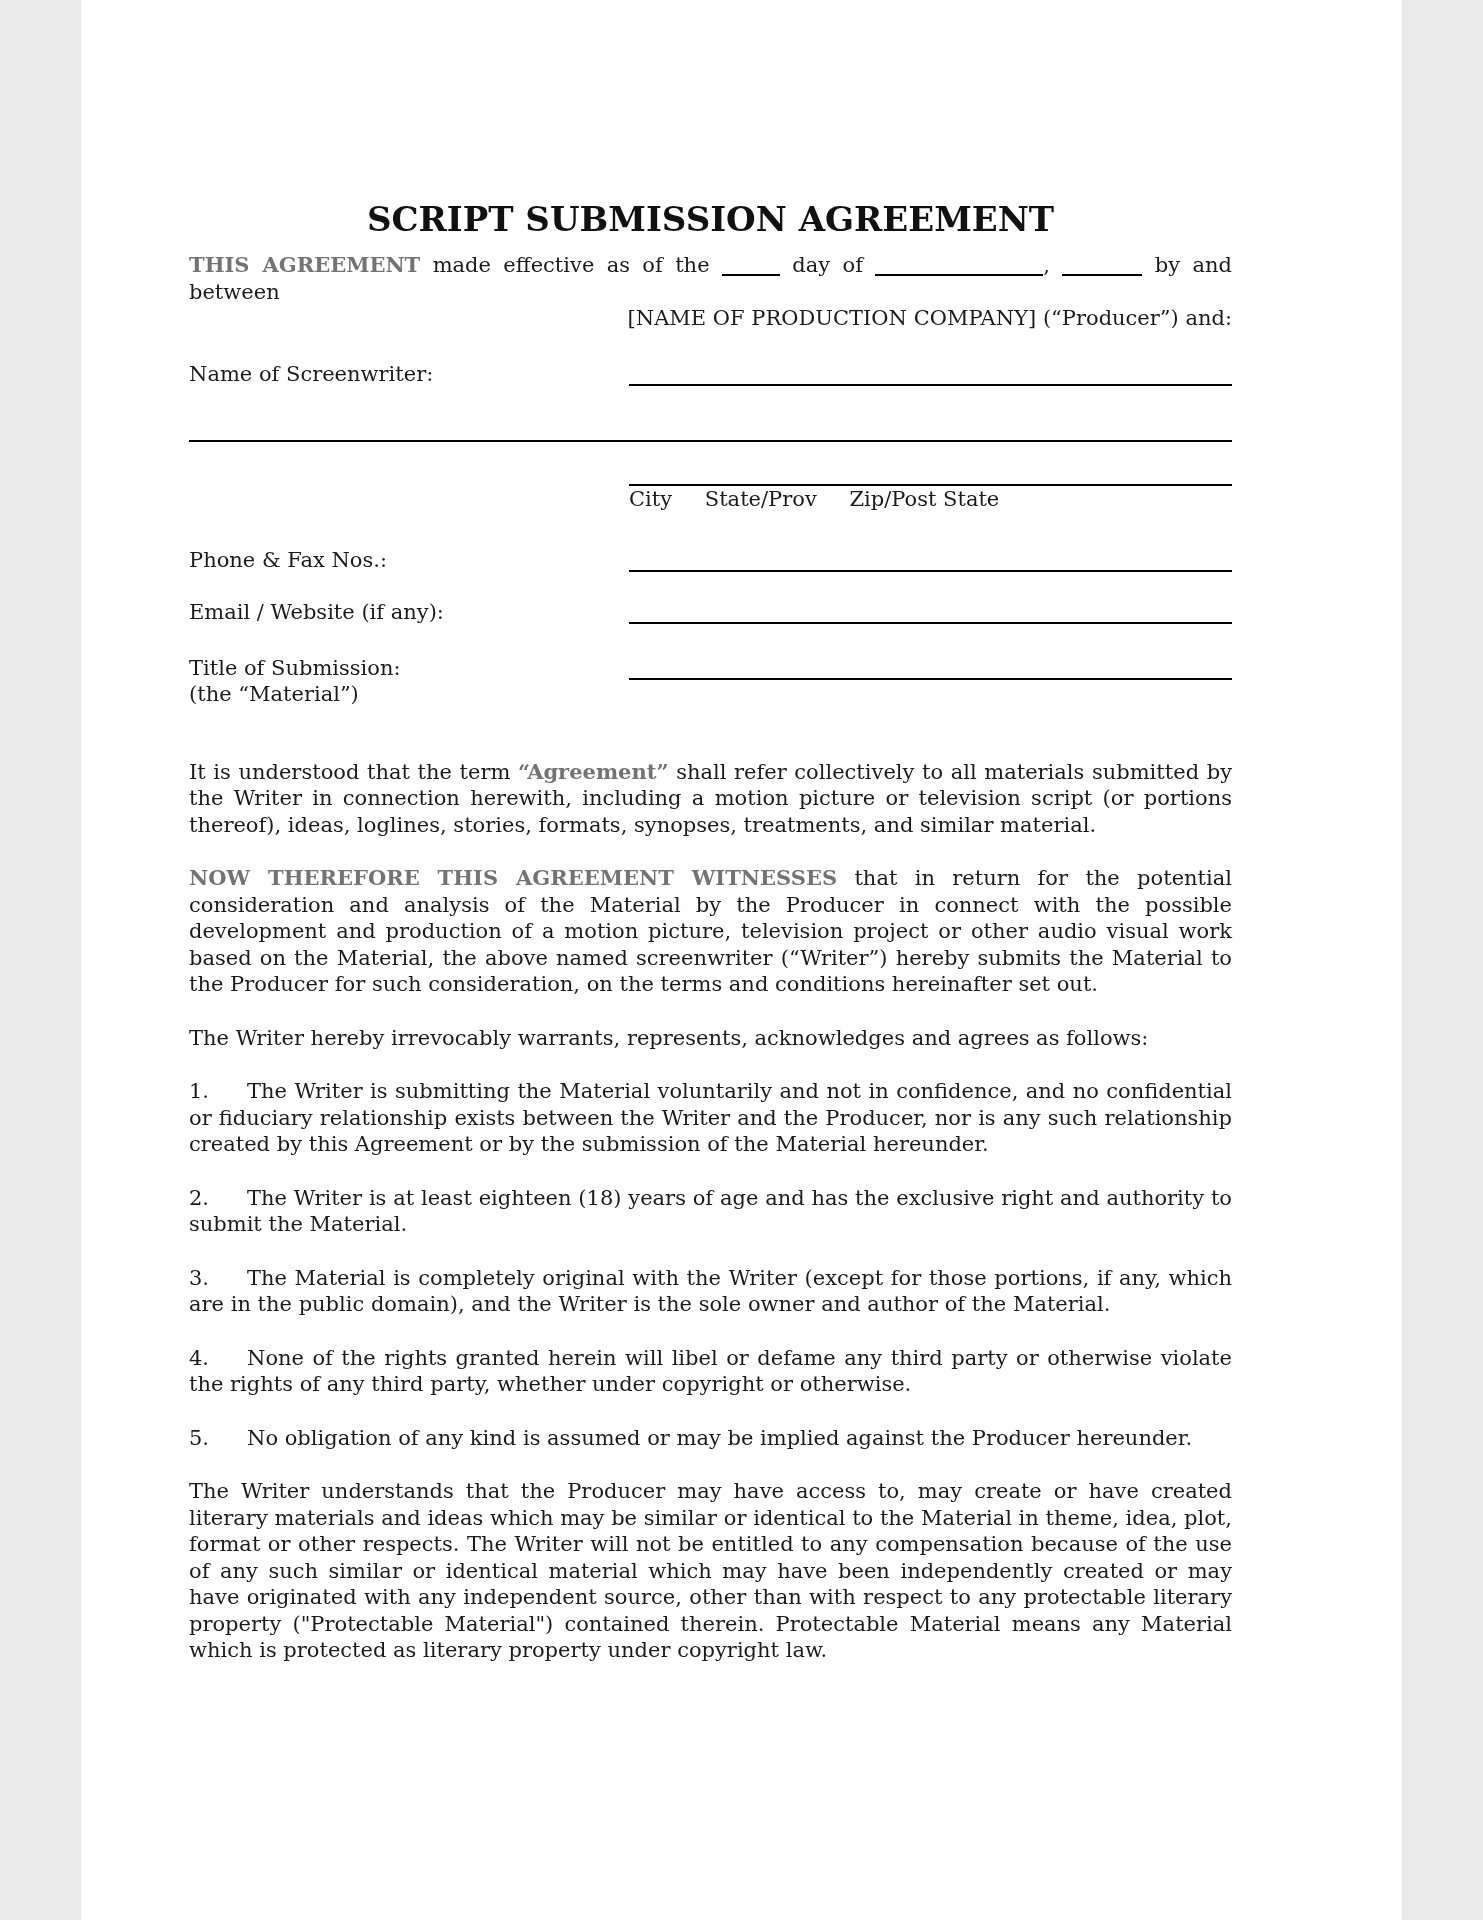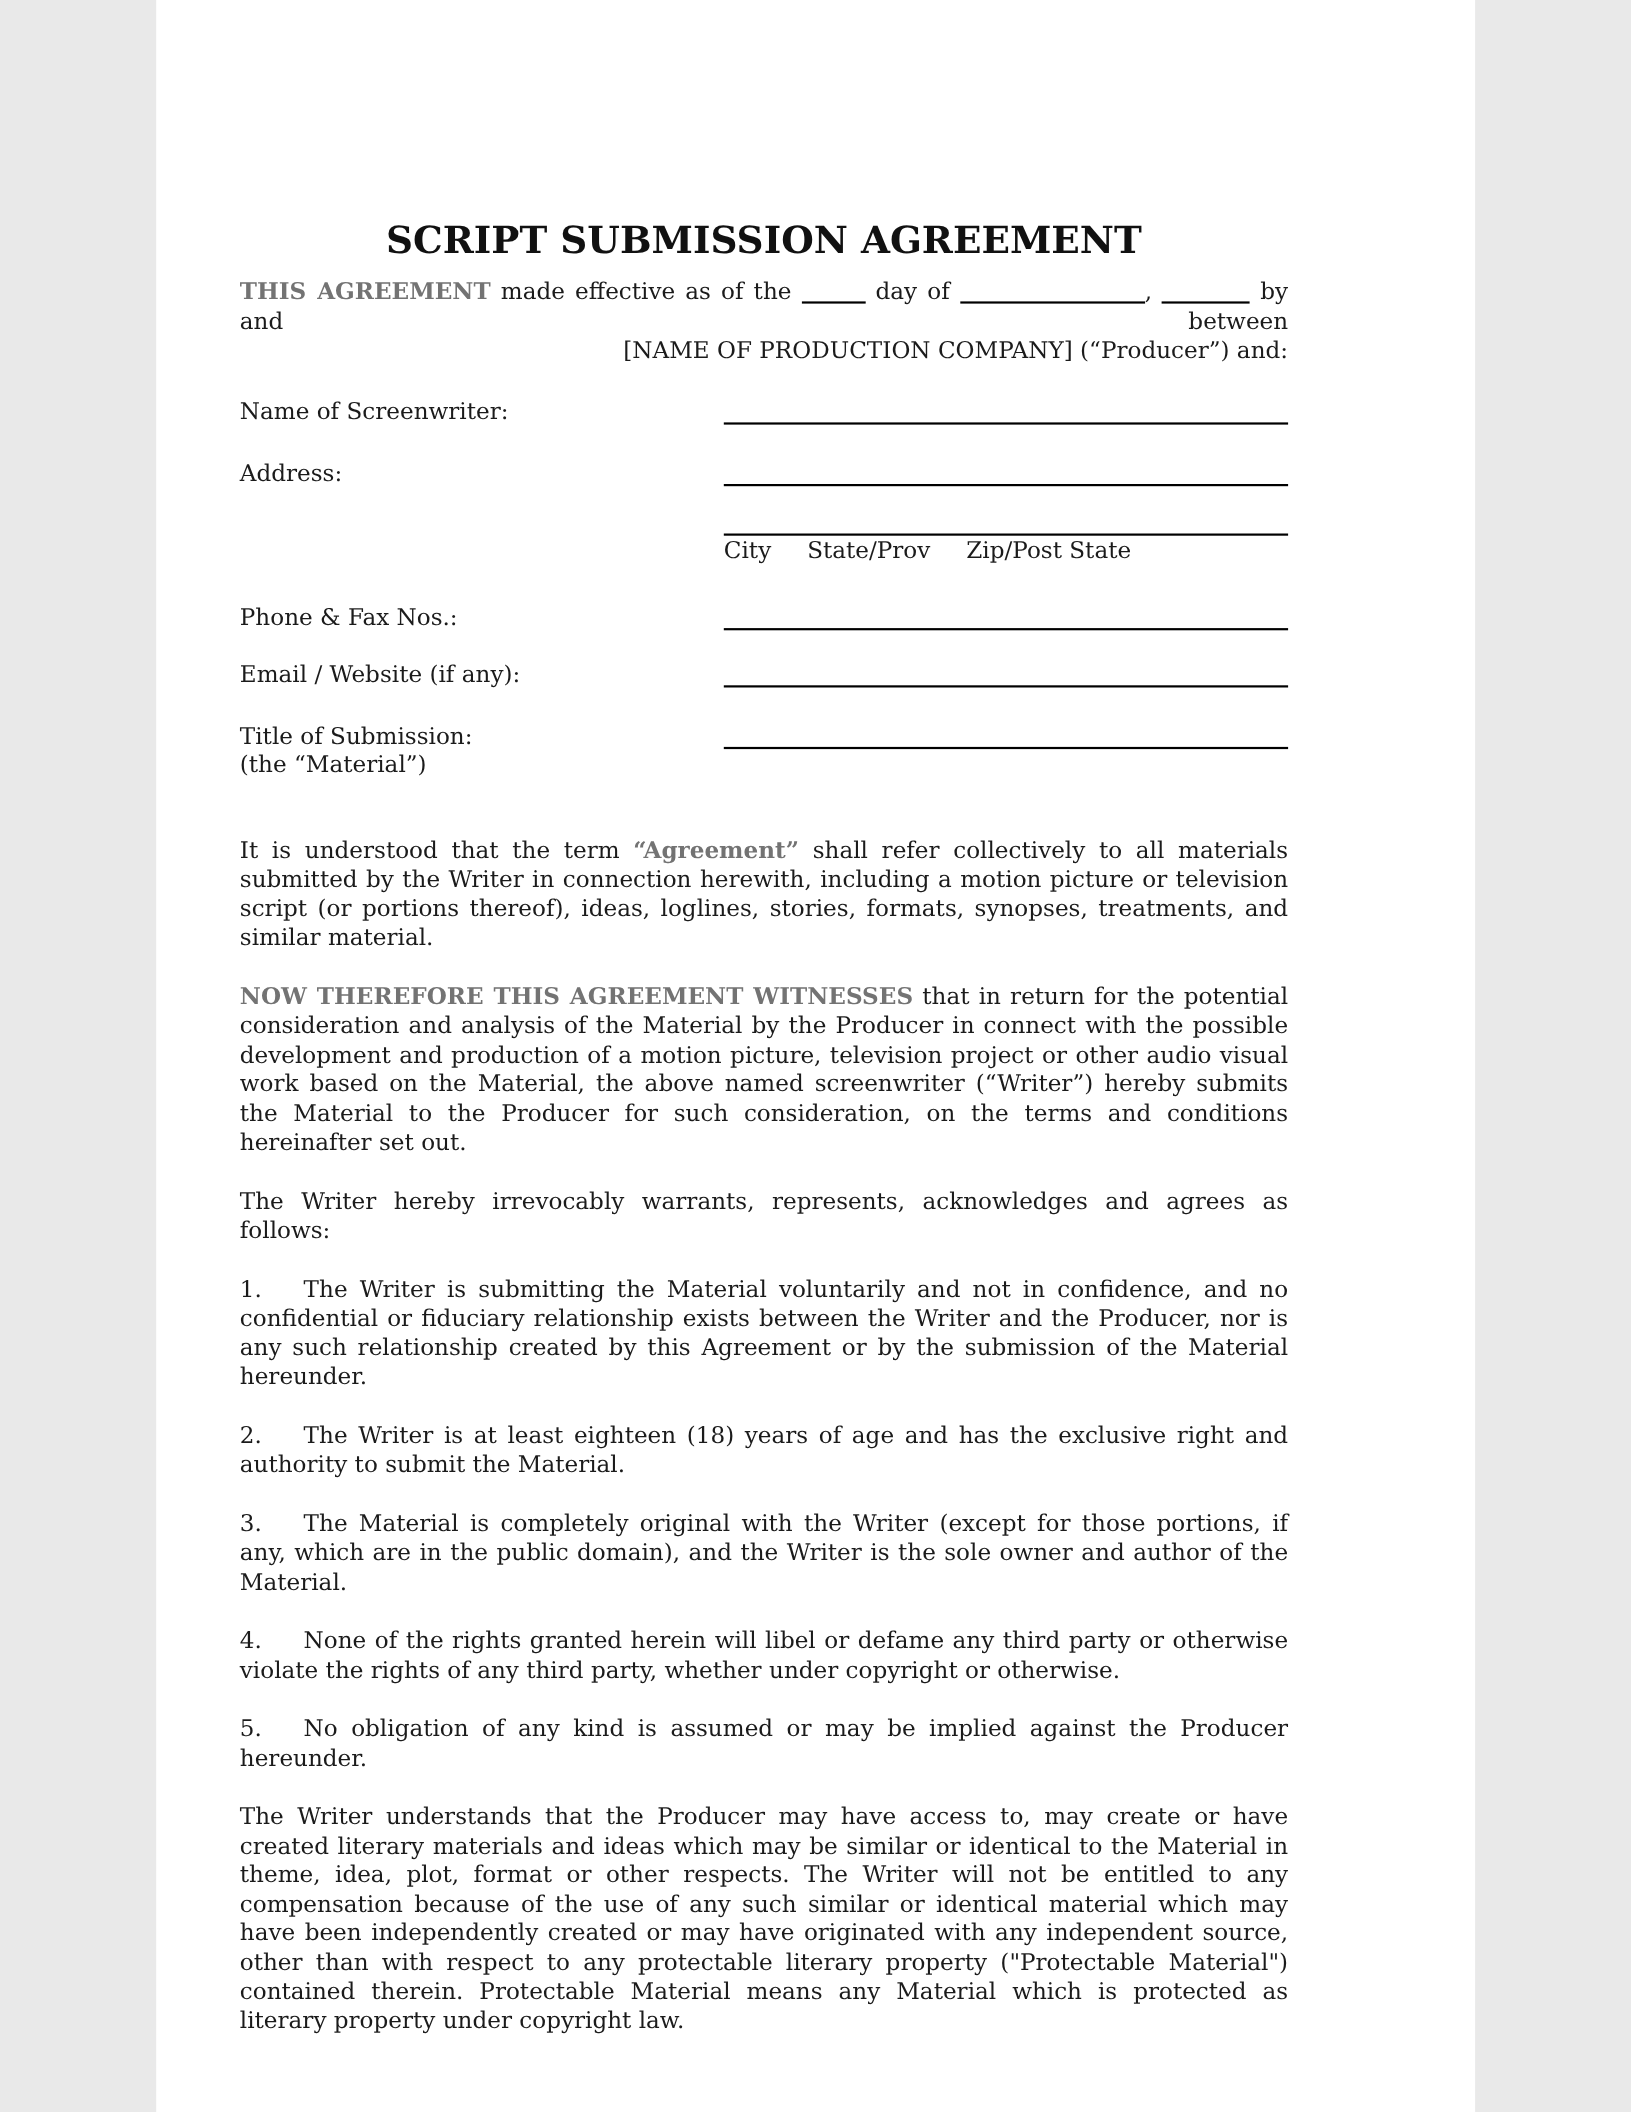--- a/index.html
+++ b/index.html
@@ -1,23 +1,23 @@
 <!DOCTYPE html>
 <html><head>
 <meta charset="utf-8">
 <style>
   html, body { margin: 0; padding: 0; background: #e9e9e9; }
   .page {
     position: relative;
-    width: 1199px;
+    width: 1321px;
     height: 1920px;
     margin: 0 auto;
     background: #ffffff;
     box-sizing: border-box;
-    padding: 200px 170px 0 76px;
+    padding: 200px 170px 0 108px;
     font-family: "DejaVu Serif", "Liberation Serif", serif;
     color: #1b1b1b;
     overflow: hidden;
   }
   .doc-title {
     text-align: center;
     font-weight: bold;
     font-size: 34px;
     line-height: 38px;
     margin: 0 0 14px 0;
@@ -87,21 +87,20 @@
   </p>
 
   <div class="form-block">
 
     <div class="form-row mb30">
       <div class="f-label">Name of Screenwriter:</div>
       <div class="f-line"></div>
     </div>
 
     <div class="form-row mb19">
-      <div class="f-label">Address:</div>
       <div class="f-line"></div>
     </div>
 
     <div class="form-row">
       <div class="f-label"></div>
       <div class="f-line"></div>
     </div>
 
     <div class="form-caption mb35">
       <span class="cap-word">City</span>

